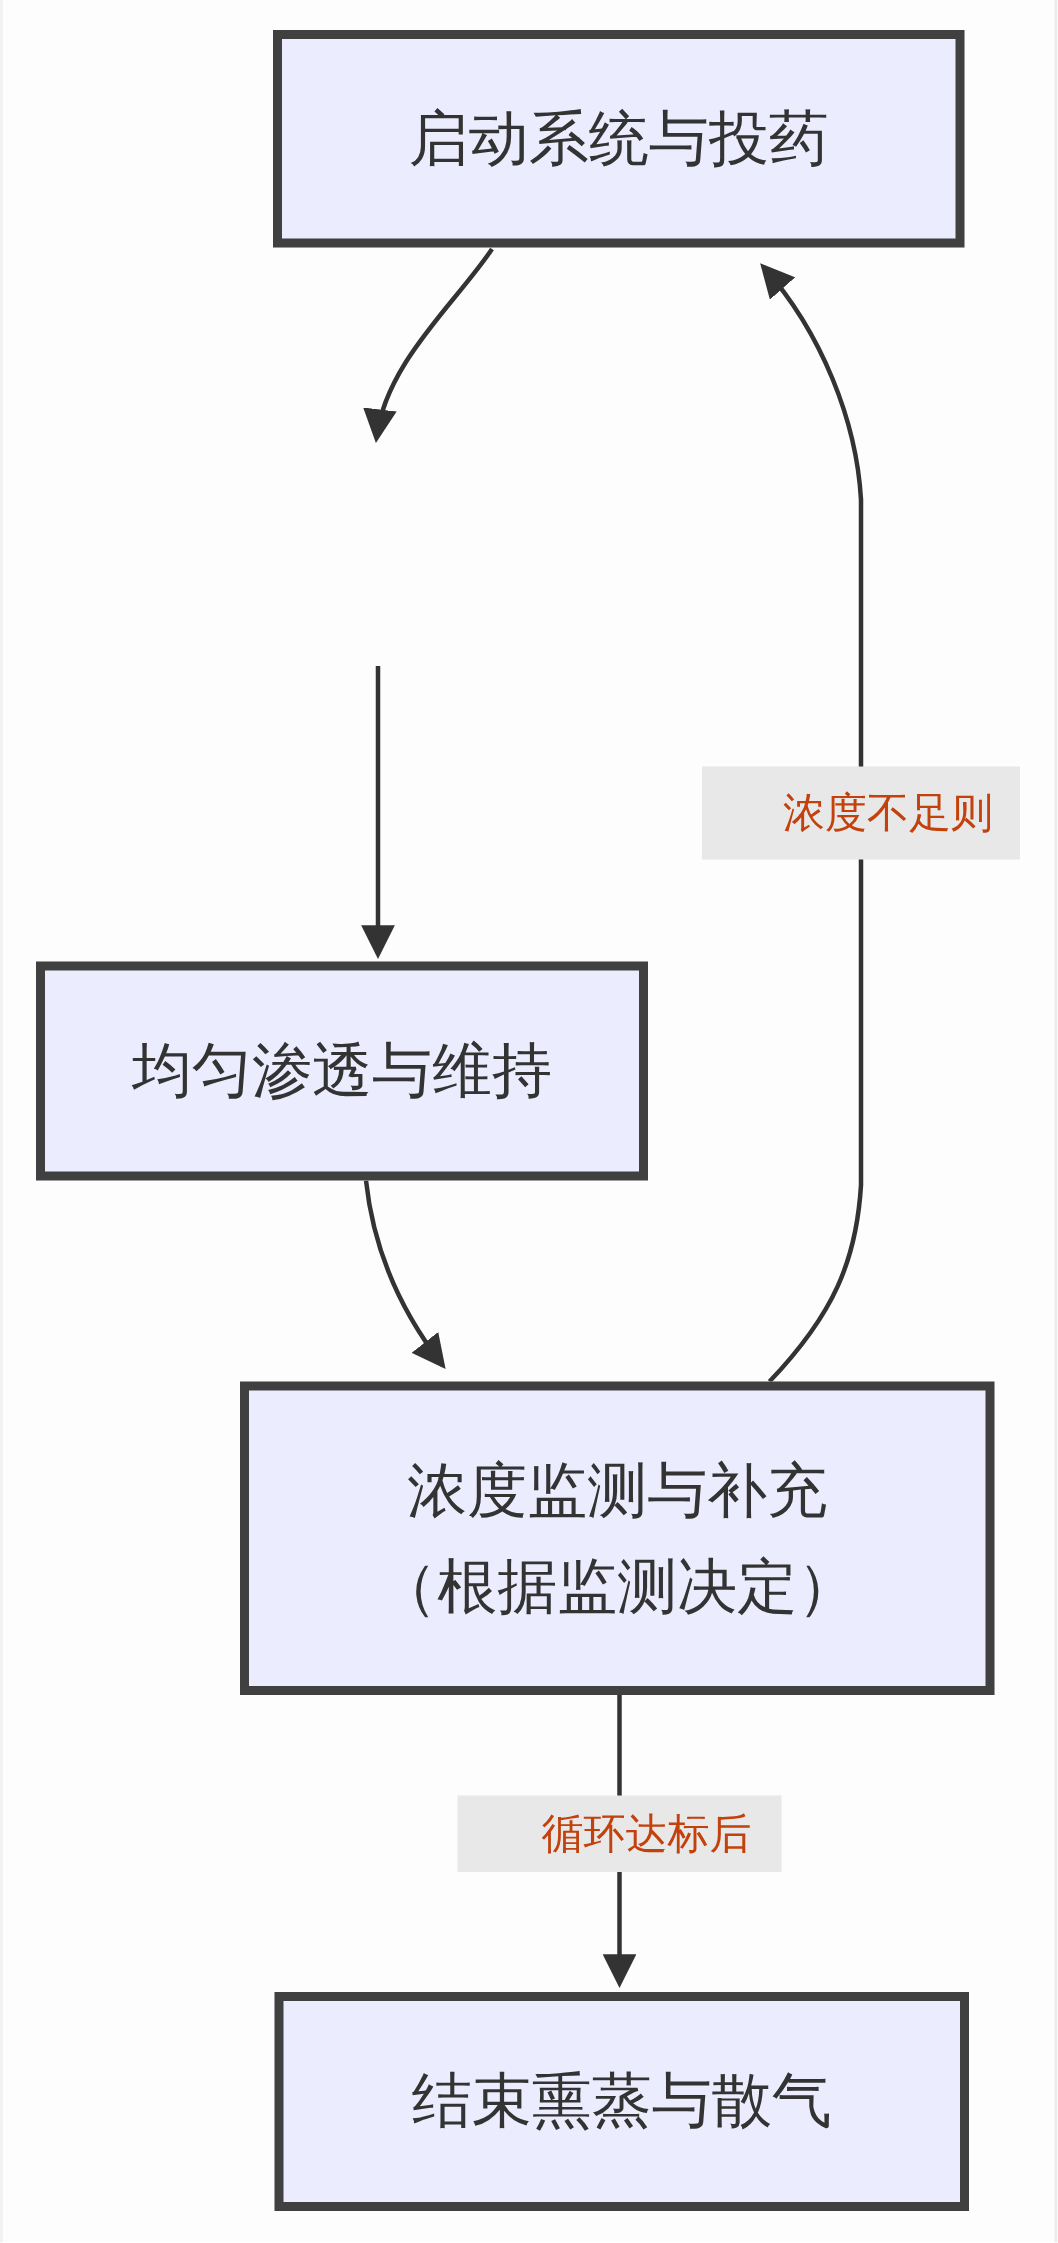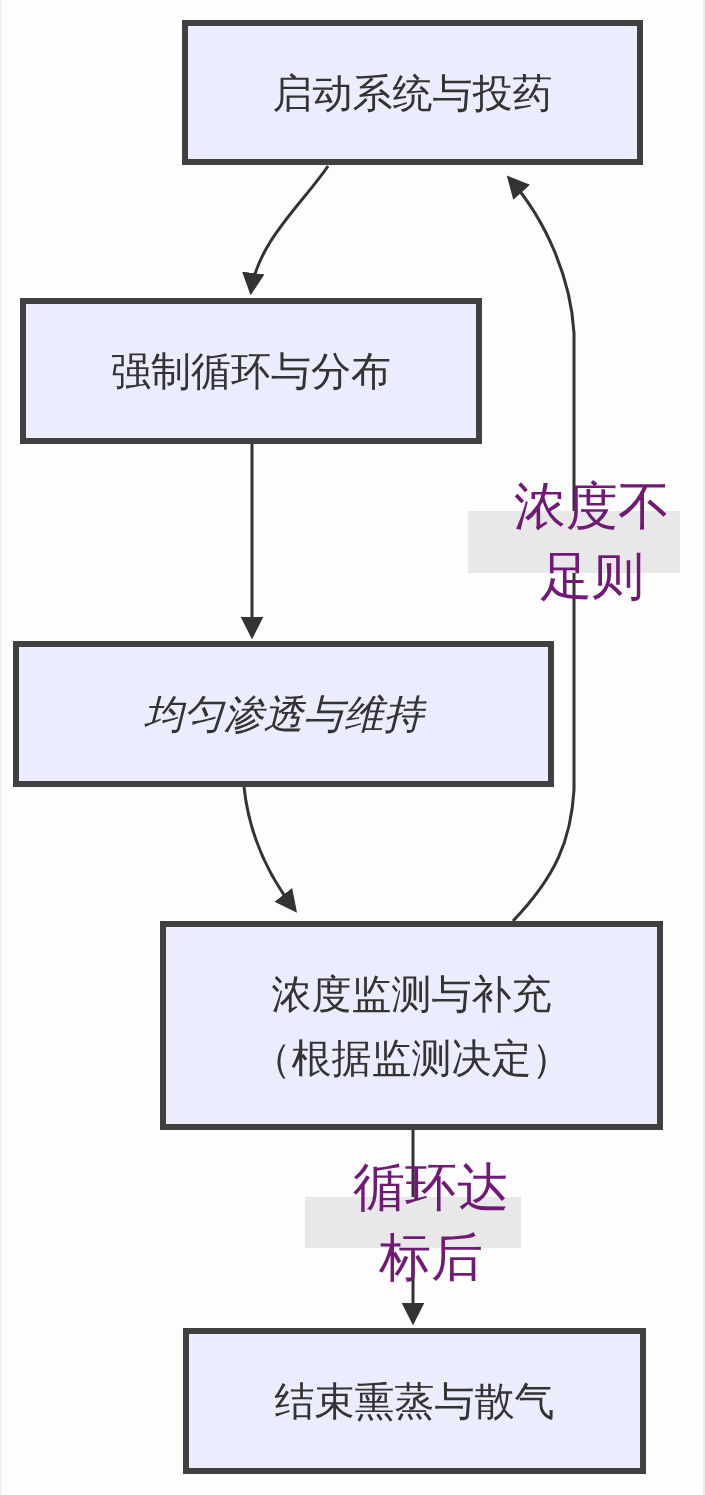--- a/index.html
+++ b/index.html
@@ -37,29 +37,29 @@
     line-height: 1.6;
     display: flex;
     align-items: center;
     justify-content: center;
     text-align: center;
     white-space: pre-line;
     z-index: 2;
   }
   .node-1 { left: 182px; top: 20px;   width: 461px; height: 145px; }
   .node-2 { left: 20px;  top: 298px;  width: 462px; height: 146px; }
-  .node-3 { left: 13px;  top: 641px;  width: 541px; height: 146px; font-style: italic; }
+  .node-3 { left: 24px;  top: 641px;  width: 408px; height: 146px; }
   .node-4 { left: 160px; top: 921px;  width: 503px; height: 209px; }
   .node-5 { left: 183px; top: 1328px; width: 463px; height: 146px; }
   .edge-label {
     position: absolute;
     box-sizing: border-box;
     background: #E8E8E8;
-    color: #701a75;
-    font-size: 52px;
+    color: #c2410c;
+    font-size: 28px;
     display: flex;
     align-items: center;
     justify-content: center;
     text-align: center;
     z-index: 3;
     padding-left: 36px;
   }
   .edge-label-1 { left: 468px; top: 511px;  width: 212px; height: 62px; }
   .edge-label-2 { left: 305px; top: 1197px; width: 216px; height: 51px; }
 </style>
@@ -76,21 +76,20 @@
     </defs>
     <path class="edge-path" d="M 328 166 C 304 202, 257 242, 251 292" marker-end="url(#arrowhead)"></path>
     <path class="edge-path" d="M 252 444 L 252 636" marker-end="url(#arrowhead)"></path>
     <path class="edge-path" d="M 244 787 C 249 834, 267 874, 295 910" marker-end="url(#arrowhead)"></path>
     <path class="edge-path" d="M 513 921 C 556 876, 571 840, 574 790 L 574 333 C 571 281, 548 222, 509 178" marker-end="url(#arrowhead)"></path>
     <path class="edge-path" d="M 413 1129 L 413 1322" marker-end="url(#arrowhead)"></path>
   </svg>
 
   <div class="node node-1">启动系统与投药</div>
 
-  <div class="node node-2">强制循环与分布</div>
 
   <div class="node node-3">均匀渗透与维持</div>
 
   <div class="node node-4">浓度监测与补充
 （根据监测决定）</div>
 
   <div class="node node-5">结束熏蒸与散气</div>
 
   <div class="edge-label edge-label-1">浓度不足则</div>
 

